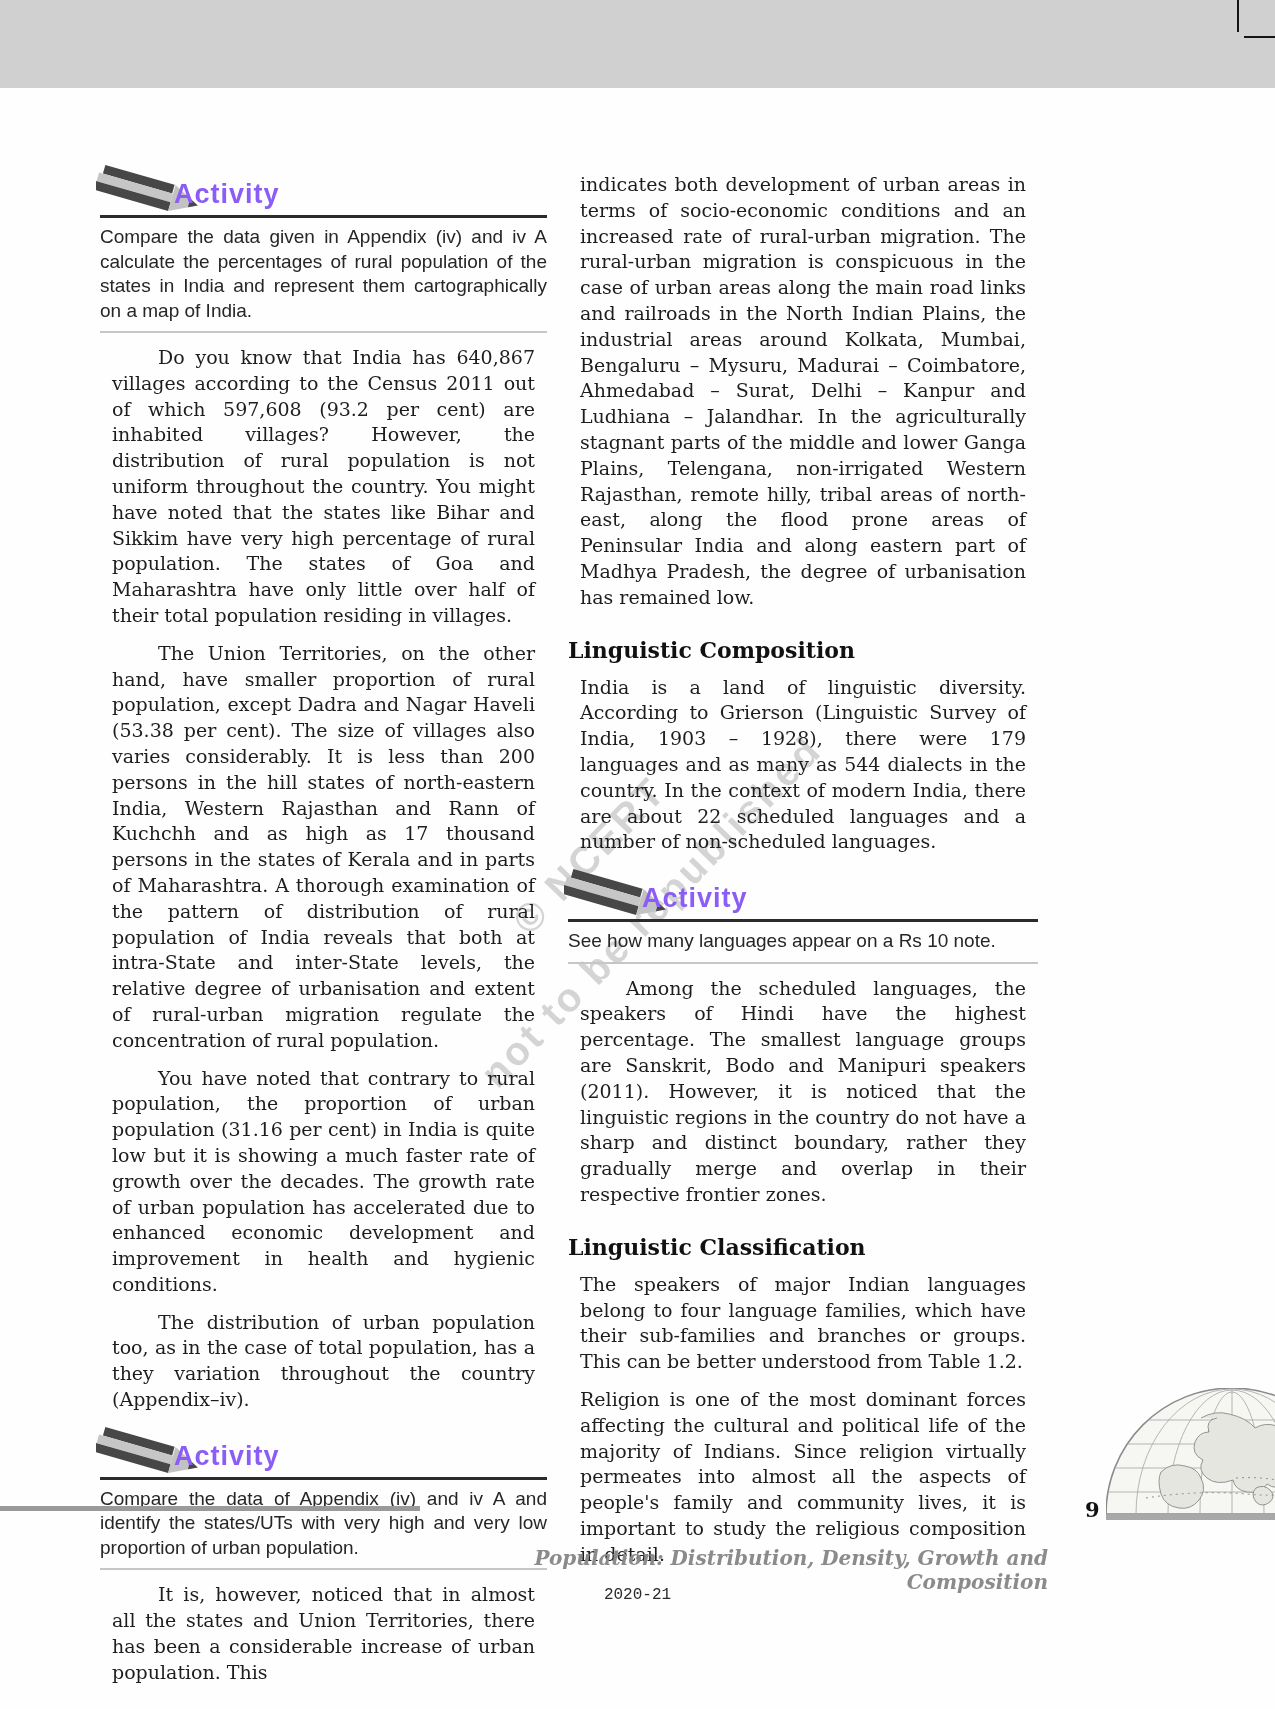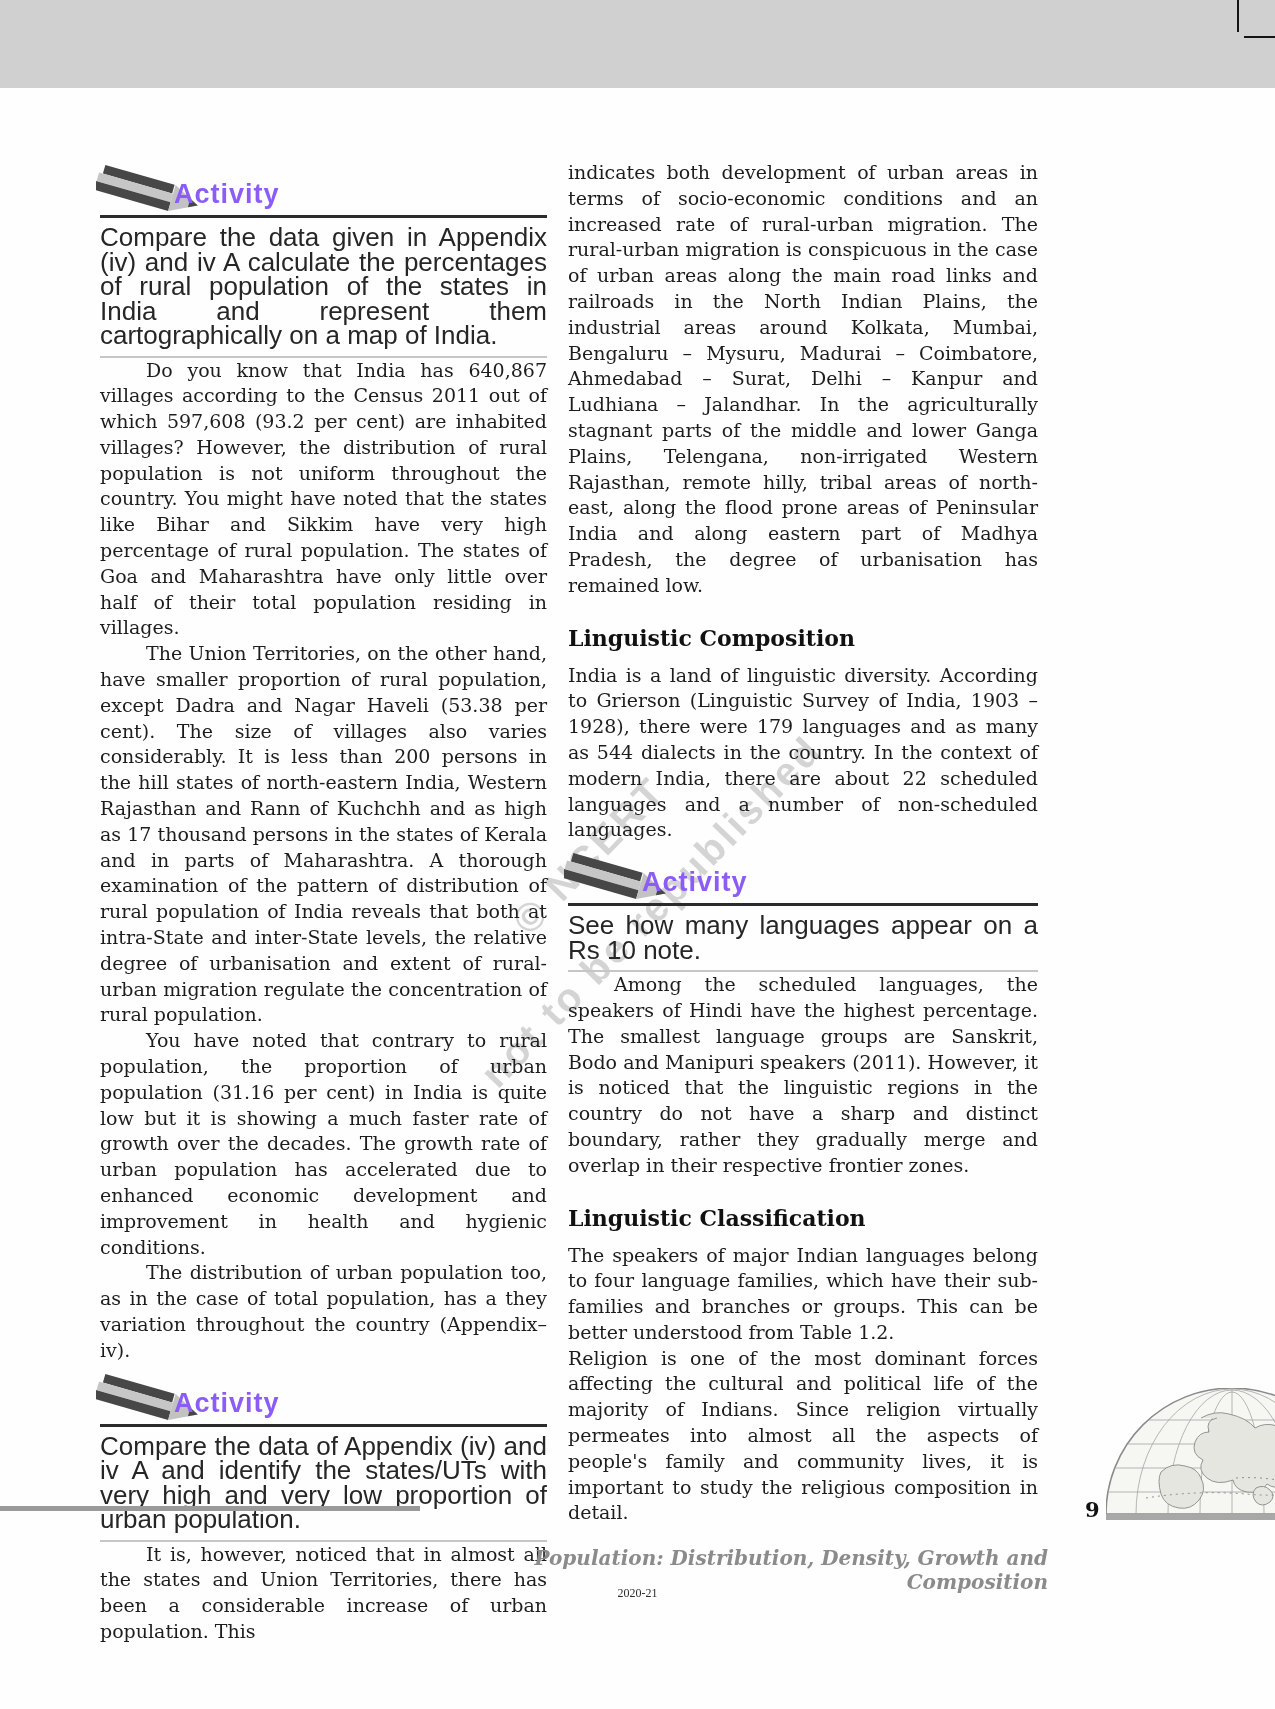--- a/index.html
+++ b/index.html
@@ -19,40 +19,40 @@
     transform-origin:left center;
   }
   .wm1 { left:520px; top:905px; transform:rotate(-46deg); }
   .wm2 { left:488px; top:1058px; transform:rotate(-46deg); }
 
   .col { position:absolute; z-index:2; }
   .col-left  { left:100px; top:163px; width:447px; }
   .col-right { left:568px; top:160px; width:470px; }
 
   p.body {
-    margin:0; font-size:19px; line-height:25.8px; text-align:justify;
+    margin:12px; font-size:19px; line-height:25.8px; text-align:justify;
     color:#1d1d1d;
   }
   p.indent { text-indent:46px; }
 
   h3.sect {
     margin:26px 0 12px 0; font-size:22px; font-weight:bold;
     font-family:"DejaVu Serif", serif; color:#111;
   }
 
   .activity { position:relative; }
   .activity-head { position:relative; height:52px; border-bottom:3px solid #2b2b2b; }
   .pencil { position:absolute; left:-4px; top:-4px; }
   .activity-word {
     position:absolute; left:74px; top:16px;
     font-family:"Liberation Sans", sans-serif; font-weight:bold;
     font-size:27px; color:#8b5cf6; letter-spacing:1px;
   }
   .activity-note {
-    font-family:"Liberation Sans", sans-serif; font-size:26px; line-height:24.5px;
+    font-family:"Liberation Sans", sans-serif; font-size:19px; line-height:24.5px;
     color:#262626; text-align:justify; padding:7px 0 8px 0;
     border-bottom:2px solid #c6c6c6;
   }
   .mt12 { margin-top:12px; }
   .mt8  { margin-top:8px; }
   .mt14 { margin-top:14px; }
   .mt28 { margin-top:28px; }
 
   .footer-rule { position:absolute; z-index:2; left:0; top:1506px; width:420px; height:5px; background:#9a9a9a; }
   .footer-title {
@@ -60,21 +60,21 @@
     font-family:"DejaVu Serif", serif; font-style:italic; font-weight:bold;
     font-size:20px; color:#8b8b8b;margin-top:48px;
   }
   .page-num {
     position:absolute; z-index:2; left:1085px; top:1497px;
     font-family:"DejaVu Serif", serif; font-weight:bold; font-size:21px; color:#111;
   }
   .globe { position:absolute; z-index:2; left:1106px; top:1388px; }
   .year {
     position:absolute; z-index:2; left:0; top:1586px; width:1275px; text-align:center;
-    font-family:Liberation Serif, serif; font-size:12px; color:#2b2b2b;
+    font-family:Liberation Mono, monospace; font-size:16px; color:#2b2b2b;
   }
 </style>
 </head>
 <body>
 
 <div class="page">
 
   <div class="topband"></div>
   <div class="cropmark-v"></div>
   <div class="cropmark-h"></div>

